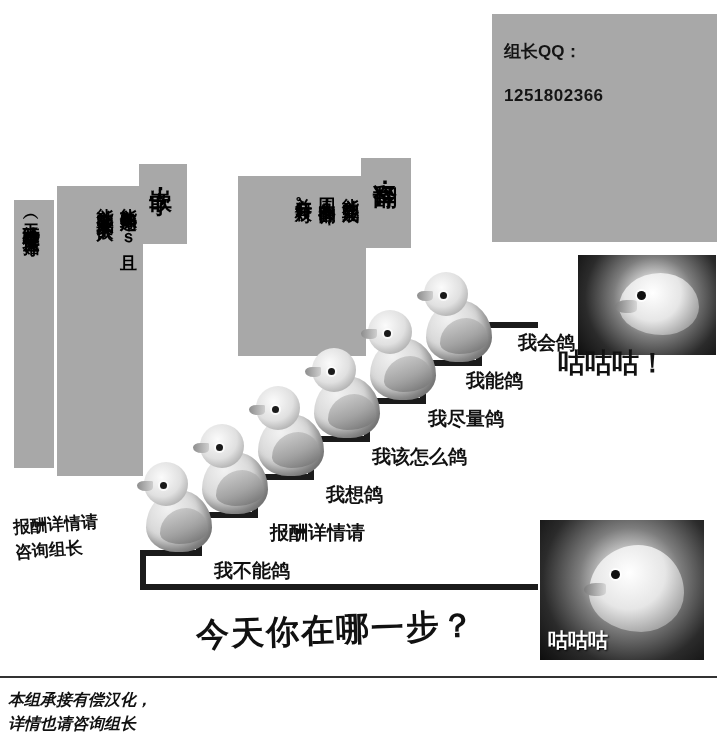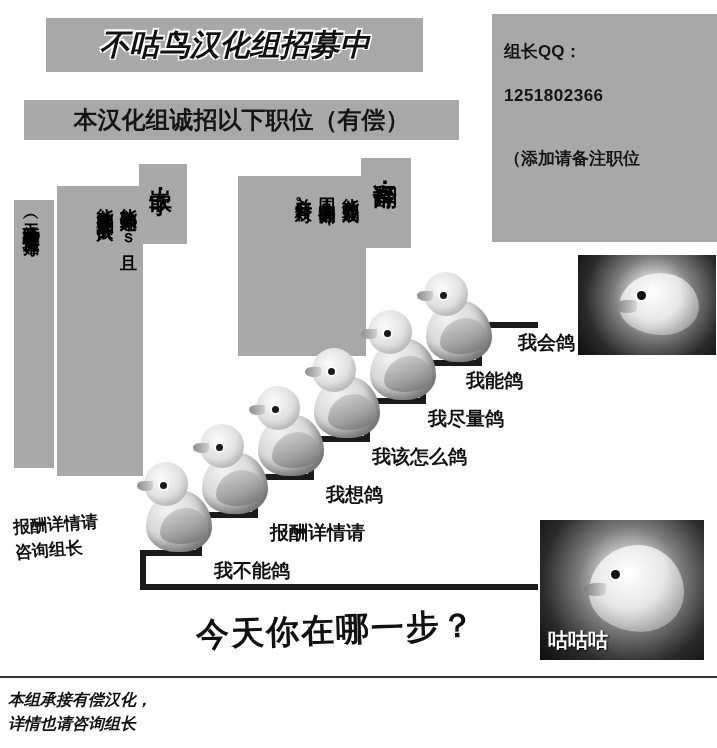--- a/index.html
+++ b/index.html
@@ -354,32 +354,25 @@
     font-weight: bold;
     color: #111;
     font-family: "DejaVu Sans", sans-serif;
   }
 </style>
 </head>
 <body>
 
 <div id="poster">
 
-  <div class="gray-box" id="title-banner">
-    <div class="txt">不咕鸟汉化组招募中</div>
-  </div>
-
-  <div class="gray-box" id="subtitle-banner">
-    <div class="txt">本汉化组诚招以下职位（有偿）</div>
-  </div>
+
 
   <div class="gray-box" id="qq-panel">
     <div class="line" id="qq-line1">组长QQ：</div>
     <div class="line" id="qq-line2">1251802366</div>
-    <div class="line" id="qq-line3">（添加请备注职位</div>
   </div>
 
   <div class="gray-box" id="role-fanyi">
     <div class="vert v">翻译：</div>
   </div>
   <div class="gray-box" id="desc-fanyi">
     <div class="cols">
       <div class="vert v">并自行校对。</div>
       <div class="vert v">同人本的翻译，</div>
       <div class="vert v">能独立完成</div>
@@ -479,20 +472,21 @@
     <div class="step-label" style="left:288px; top:106px;">我尽量鸽</div>
     <div class="step-label" style="left:326px; top:68px;">我能鸽</div>
     <div class="step-label" style="left:378px; top:30px;">我会鸽</div>
   </div>
 
   <div class="photo" id="photo-top">
     <div class="bird-head"></div>
     <div class="bird-eye"></div>
     <div class="bird-beak"></div>
   </div>
+  <div id="gugugu-top">咕咕咕！</div>
 
   <div class="photo" id="photo-bottom">
     <div class="bird-head"></div>
     <div class="bird-eye"></div>
     <div class="bird-beak"></div>
     <div class="cap">咕咕咕</div>
   </div>
 
   <div class="hand" id="question">今天你在哪一步？</div>
 

